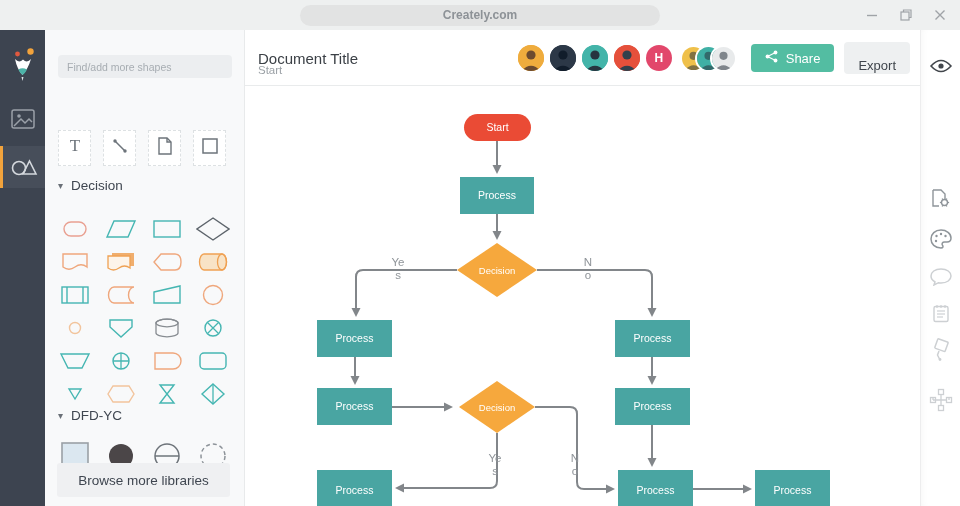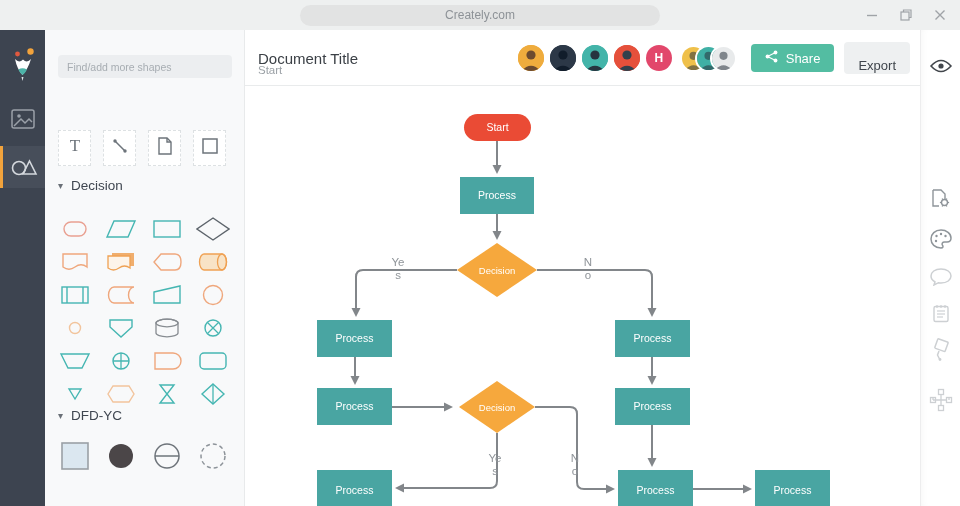--- a/index.html
+++ b/index.html
@@ -4,21 +4,21 @@
 <style>
   * { margin:0; padding:0; box-sizing:border-box; }
   html,body { width:960px; height:506px; overflow:hidden;
     font-family:"Liberation Sans", sans-serif; background:#eef0f0; }
   .window { position:relative; width:960px; height:506px; background:#eef0f0; }
 
   
   .titlebar { position:absolute; left:0; top:0; width:960px; height:30px; background:#eef0f0; }
   .url-pill { position:absolute; left:300px; top:5px; width:360px; height:21px;
     background:#e2e3e3; border-radius:11px; text-align:center; line-height:21px;
-    font-size:12px; color:#8d9297; }
+    font-size:12px; color:#8d9297;font-weight:bold; }
   .win-controls { position:absolute; right:14px; top:0; height:30px; display:flex; align-items:center; gap:22px; }
   .win-controls svg { display:block; }
 
   
   .left-rail { position:absolute; left:0; top:30px; width:45px; height:476px; background:#3d4450; }
   .logo { position:absolute; left:8px; top:16px; width:30px; height:38px; }
   .rail-item { position:absolute; left:0; width:45px; height:42px;
     display:flex; align-items:center; justify-content:center; cursor:pointer; }
   .rail-item.active { background:#474e5a; border-left:3px solid #f2a33c; }
 
@@ -306,20 +306,21 @@
               <line x1="5" y1="16" x2="29" y2="16" stroke="#6e747a" stroke-width="1.5"></line>
             </svg>
           </div>
           <div class="shape-cell big">
             <svg width="34" height="32" viewBox="0 0 34 32">
               <circle cx="17" cy="16" r="12" fill="none" stroke="#8d9399" stroke-width="1.5" stroke-dasharray="4 3"></circle>
             </svg>
           </div>
         </div>
       </div>
+    <button class="browse-btn">Browse more libraries</button>
   </div>
 
   <div class="main">
     <div class="doc-header">
       <div class="doc-title">Document Title</div>
       <div class="doc-subtitle">Start</div>
       <div class="header-right">
         <div class="avatars" id="avatars">
             <div class="avatar" style="background: rgb(239, 172, 61);">
               <svg width="100%" height="100%" viewBox="0 0 26 26">

